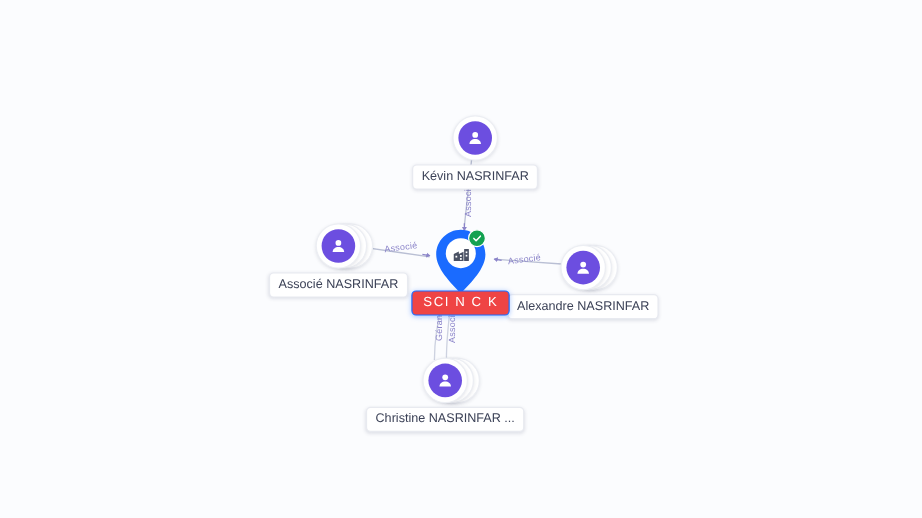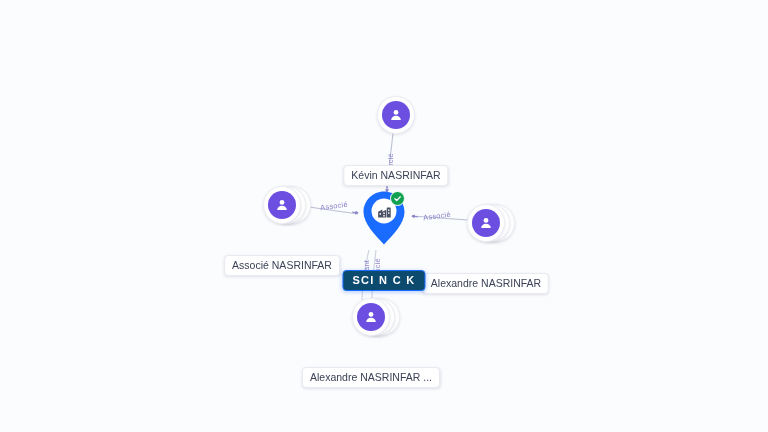--- a/index.html
+++ b/index.html
@@ -118,34 +118,33 @@
     transform: translateX(-50%);
     white-space: nowrap;
     font-size: 10.5px;
     line-height: 1;
     color: #3c4257;
     background: #ffffff;
     border: 1px solid #e8eaf0;
     border-radius: 4px;
     padding: 4px 7px;
     box-shadow: 0 1px 3px rgba(35,45,80,0.12);
-    margin-top: 28px;
   }
   .node-label.person-label {
     top: 22px;
     left: 0;
   }
   .node-label.company-label {
     top: 26px;
     left: 0;
-    background: #0c4a6e;
+    background: #ef4444;
     border: 1px solid #1a6bff;
     color: #ffffff;
     font-size: 11px;
-    font-weight: 700;
+    font-weight: 400;
     letter-spacing: 1.3px;
     padding: 4px 9px;
     box-shadow: 0 1px 4px rgba(26,107,255,0.35);
   }
 
   
   .edge-label {
     position: absolute;
     font-size: 7.5px;
     color: #8b84c9;
@@ -258,21 +257,21 @@
       <div class="stack-card s3"></div>
       <div class="stack-card s2"></div>
       <div class="stack-card s1"></div>
       <div class="avatar-circle">
         <svg width="16" height="16" viewBox="0 0 24 24" aria-hidden="true">
           <circle cx="12" cy="8.2" r="3.6" fill="#ffffff"></circle>
           <path d="M4.8 19.6c0-3.8 3.3-6.3 7.2-6.3s7.2 2.5 7.2 6.3z" fill="#ffffff"></path>
         </svg>
       </div>
     </div>
-    <div class="node-label person-label">Alexandre NASRINFAR ...</div>
+    <div class="node-label person-label">Christine NASRINFAR ...</div>
   </div>
 
   <div class="node" style="left:384px; top:216px;">
     <div class="pin-wrap">
       <svg class="pin-shape" viewBox="0 0 44 56" aria-hidden="true">
         <path d="M22 1.5 C10.7 1.5 1.5 10.7 1.5 22 C1.5 33.5 13 45 22 54.5
                  C31 45 42.5 33.5 42.5 22 C42.5 10.7 33.3 1.5 22 1.5 Z" fill="#1a6bff"></path>
         <circle cx="22" cy="21" r="12.5" fill="#ffffff"></circle>
       </svg>
       <div class="pin-inner-icon">

